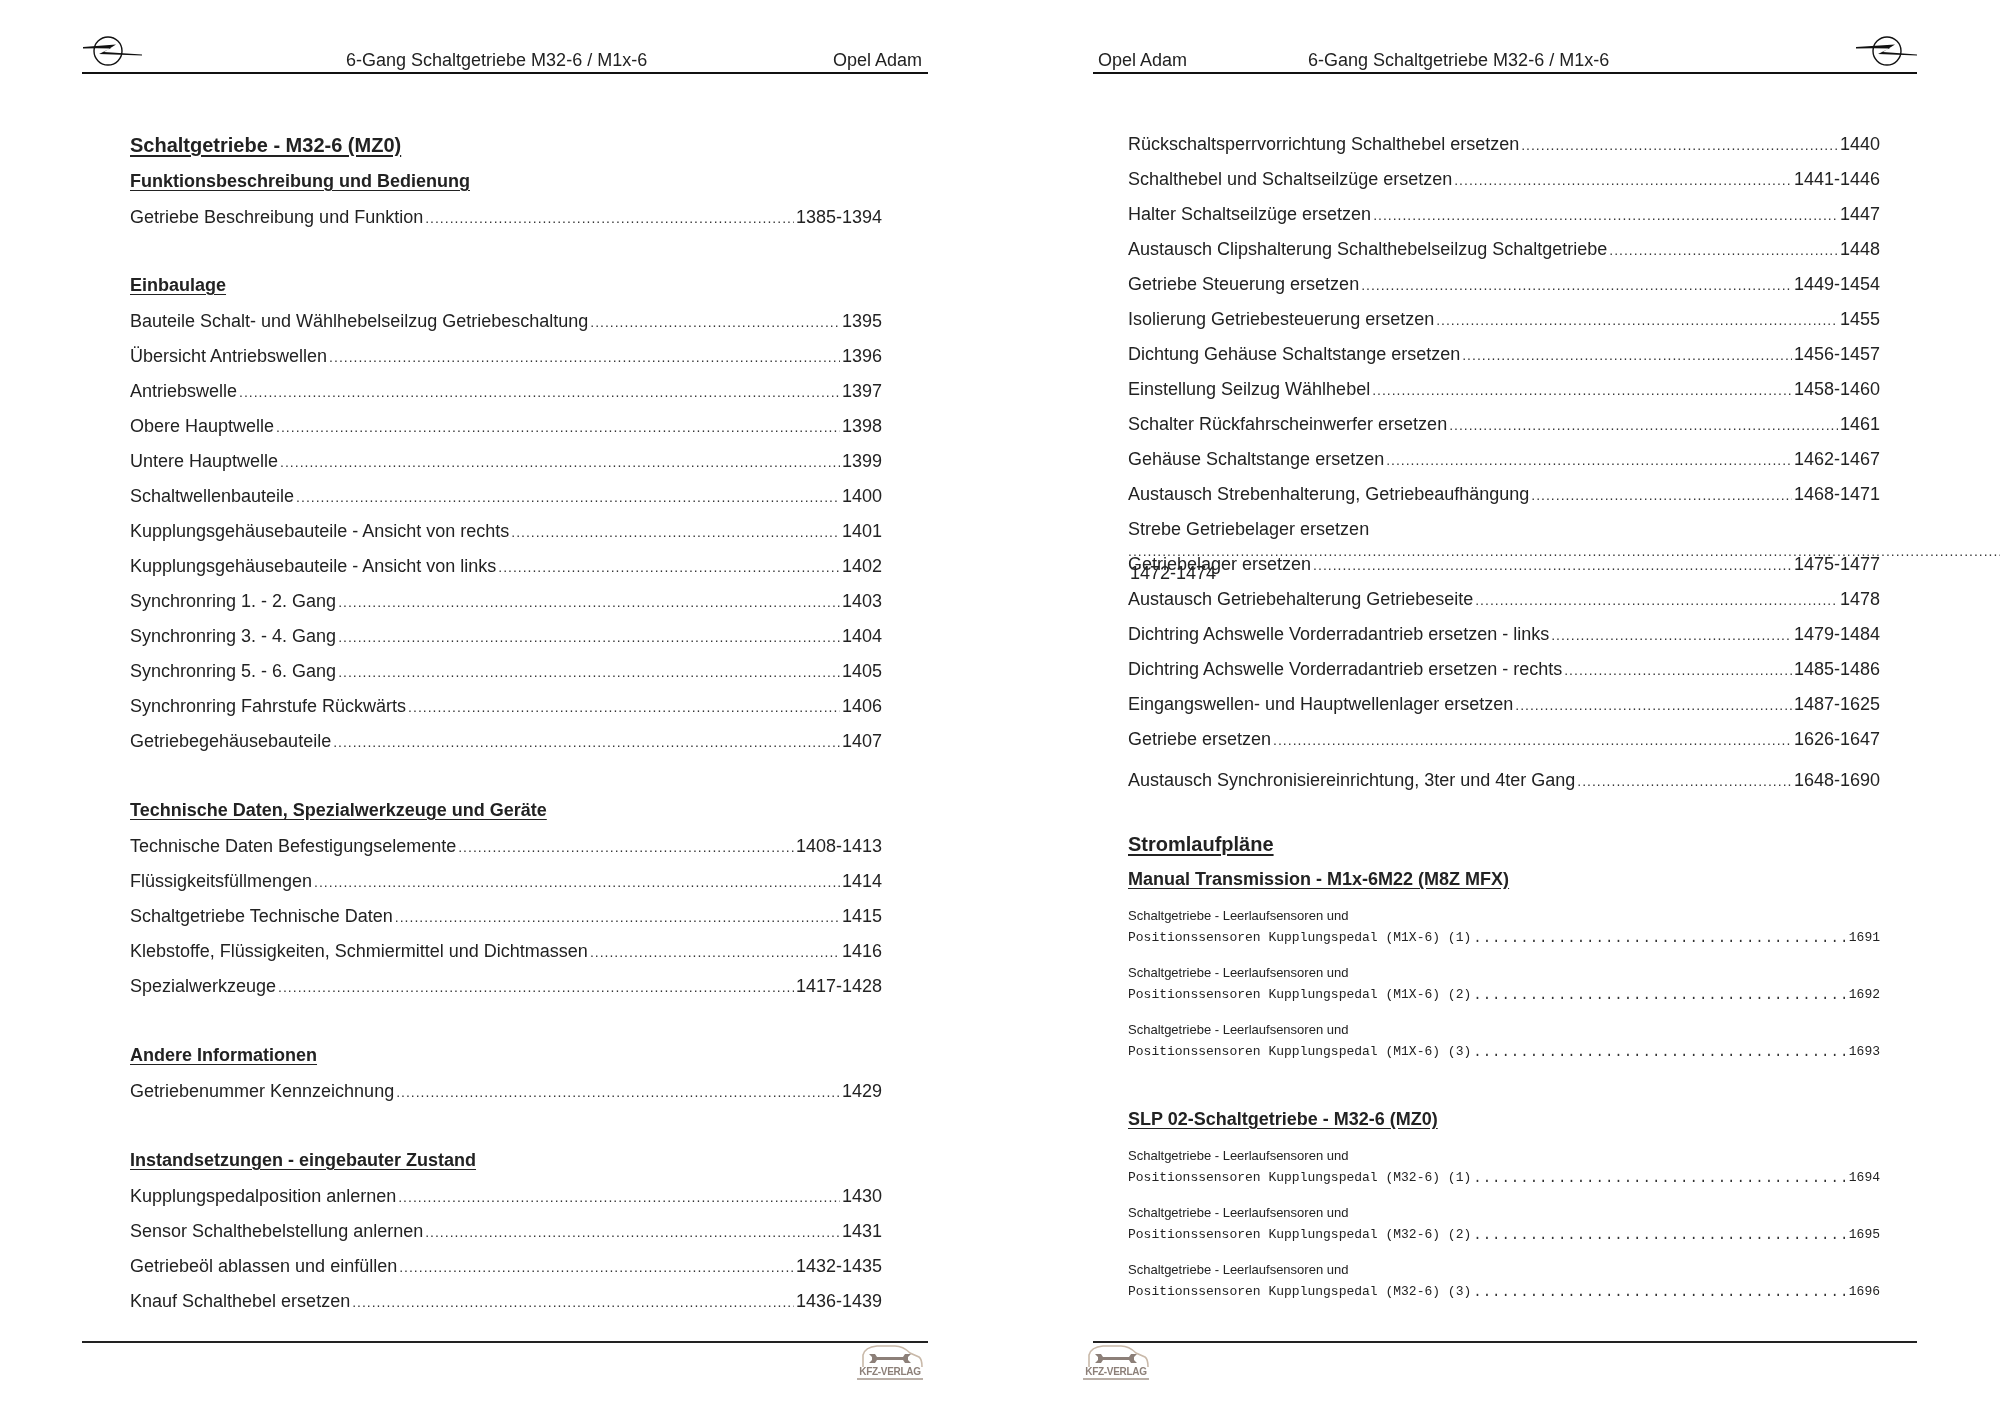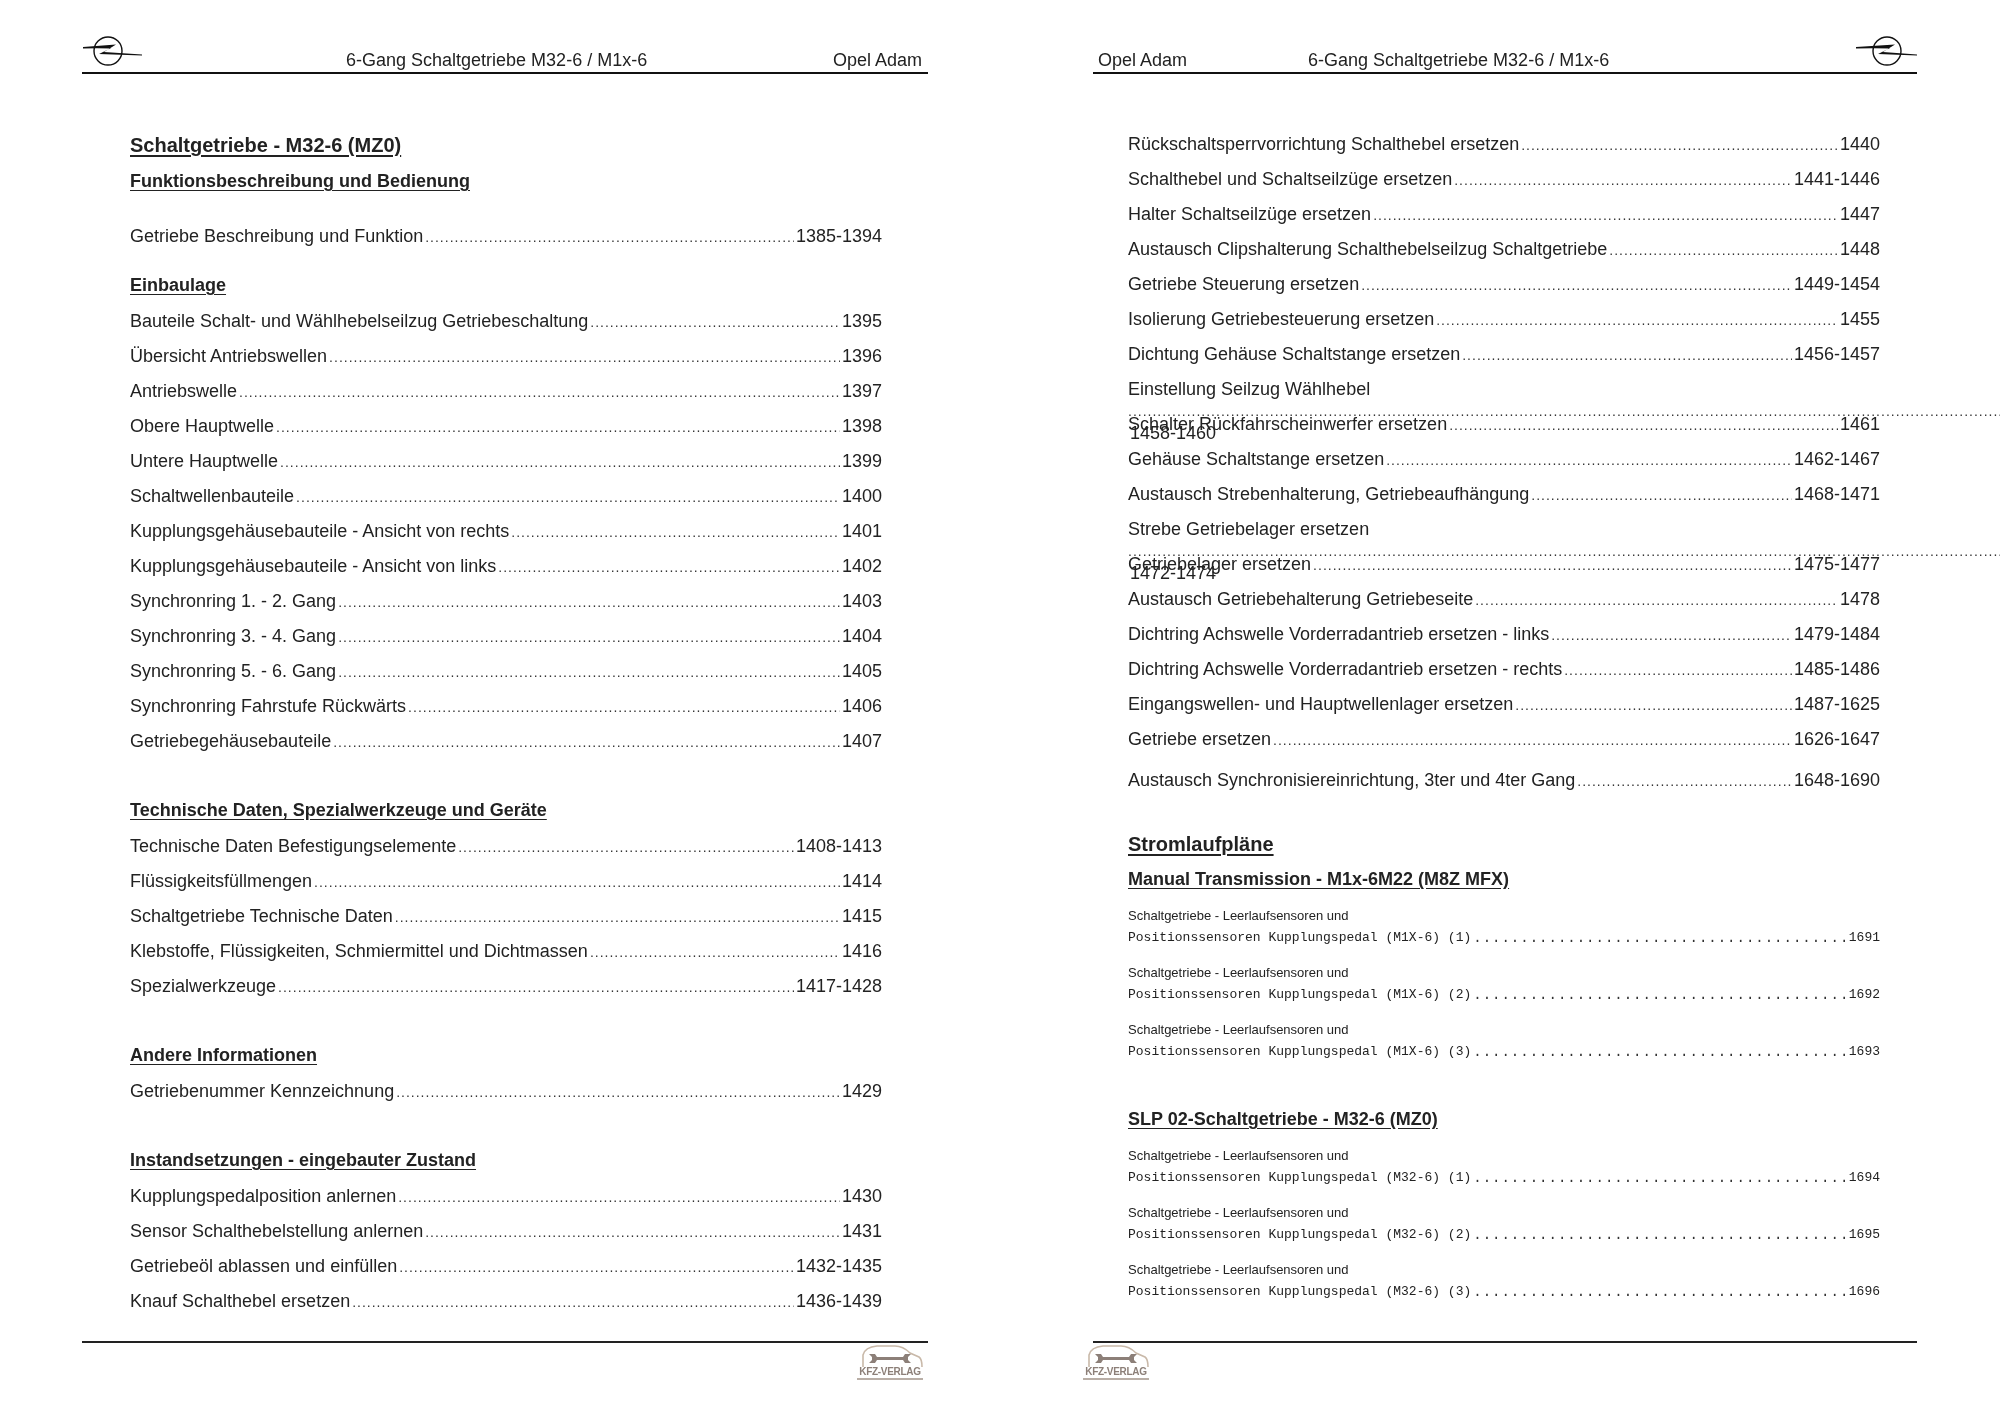--- a/index.html
+++ b/index.html
@@ -48,21 +48,21 @@
     <path d="M3 15 L36 12.5 L24 20 L62 22.5 L62 23.5 L19 22 L31 16 L3 16.5 Z" fill="#111"></path>
   </svg>
   <div class="hdr-text" style="left:346px;">6-Gang Schaltgetriebe M32-6 / M1x-6</div>
   <div class="hdr-text" style="left:833px;">Opel Adam</div>
   <div class="hdr-line" style="left:82px; width:846px;"></div>
 
   <div class="toc" style="left:130px; top:0;">
     <div class="sec h1" style="top:134px;">Schaltgetriebe - M32-6 (MZ0)</div>
 
     <div class="sec h2" style="top:171px;">Funktionsbeschreibung und Bedienung</div>
-    <div class="entry" style="top:206px;margin-top:19px;">
+    <div class="entry" style="top:206px;">
         <span class="t">Getriebe Beschreibung und Funktion</span>
         <span class="d"></span>
         <span class="p">1385-1394</span>
       </div>
 
     <div class="sec h2" style="top:275px;">Einbaulage</div>
     <div class="entry" style="top:310px;">
         <span class="t">Bauteile Schalt- und Wählhebelseilzug Getriebeschaltung</span>
         <span class="d"></span>
         <span class="p">1395</span>
@@ -235,21 +235,21 @@
     <div class="entry" style="top:308px;">
         <span class="t">Isolierung Getriebesteuerung ersetzen</span>
         <span class="d"></span>
         <span class="p">1455</span>
       </div>
     <div class="entry" style="top:343px;">
         <span class="t">Dichtung Gehäuse Schaltstange ersetzen</span>
         <span class="d"></span>
         <span class="p">1456-1457</span>
       </div>
-    <div class="entry" style="top:378px;flex-direction:column;">
+    <div class="entry" style="top:378px;">
         <span class="t">Einstellung Seilzug Wählhebel</span>
         <span class="d"></span>
         <span class="p">1458-1460</span>
       </div>
     <div class="entry" style="top:413px;">
         <span class="t">Schalter Rückfahrscheinwerfer ersetzen</span>
         <span class="d"></span>
         <span class="p">1461</span>
       </div>
     <div class="entry" style="top:448px;">

